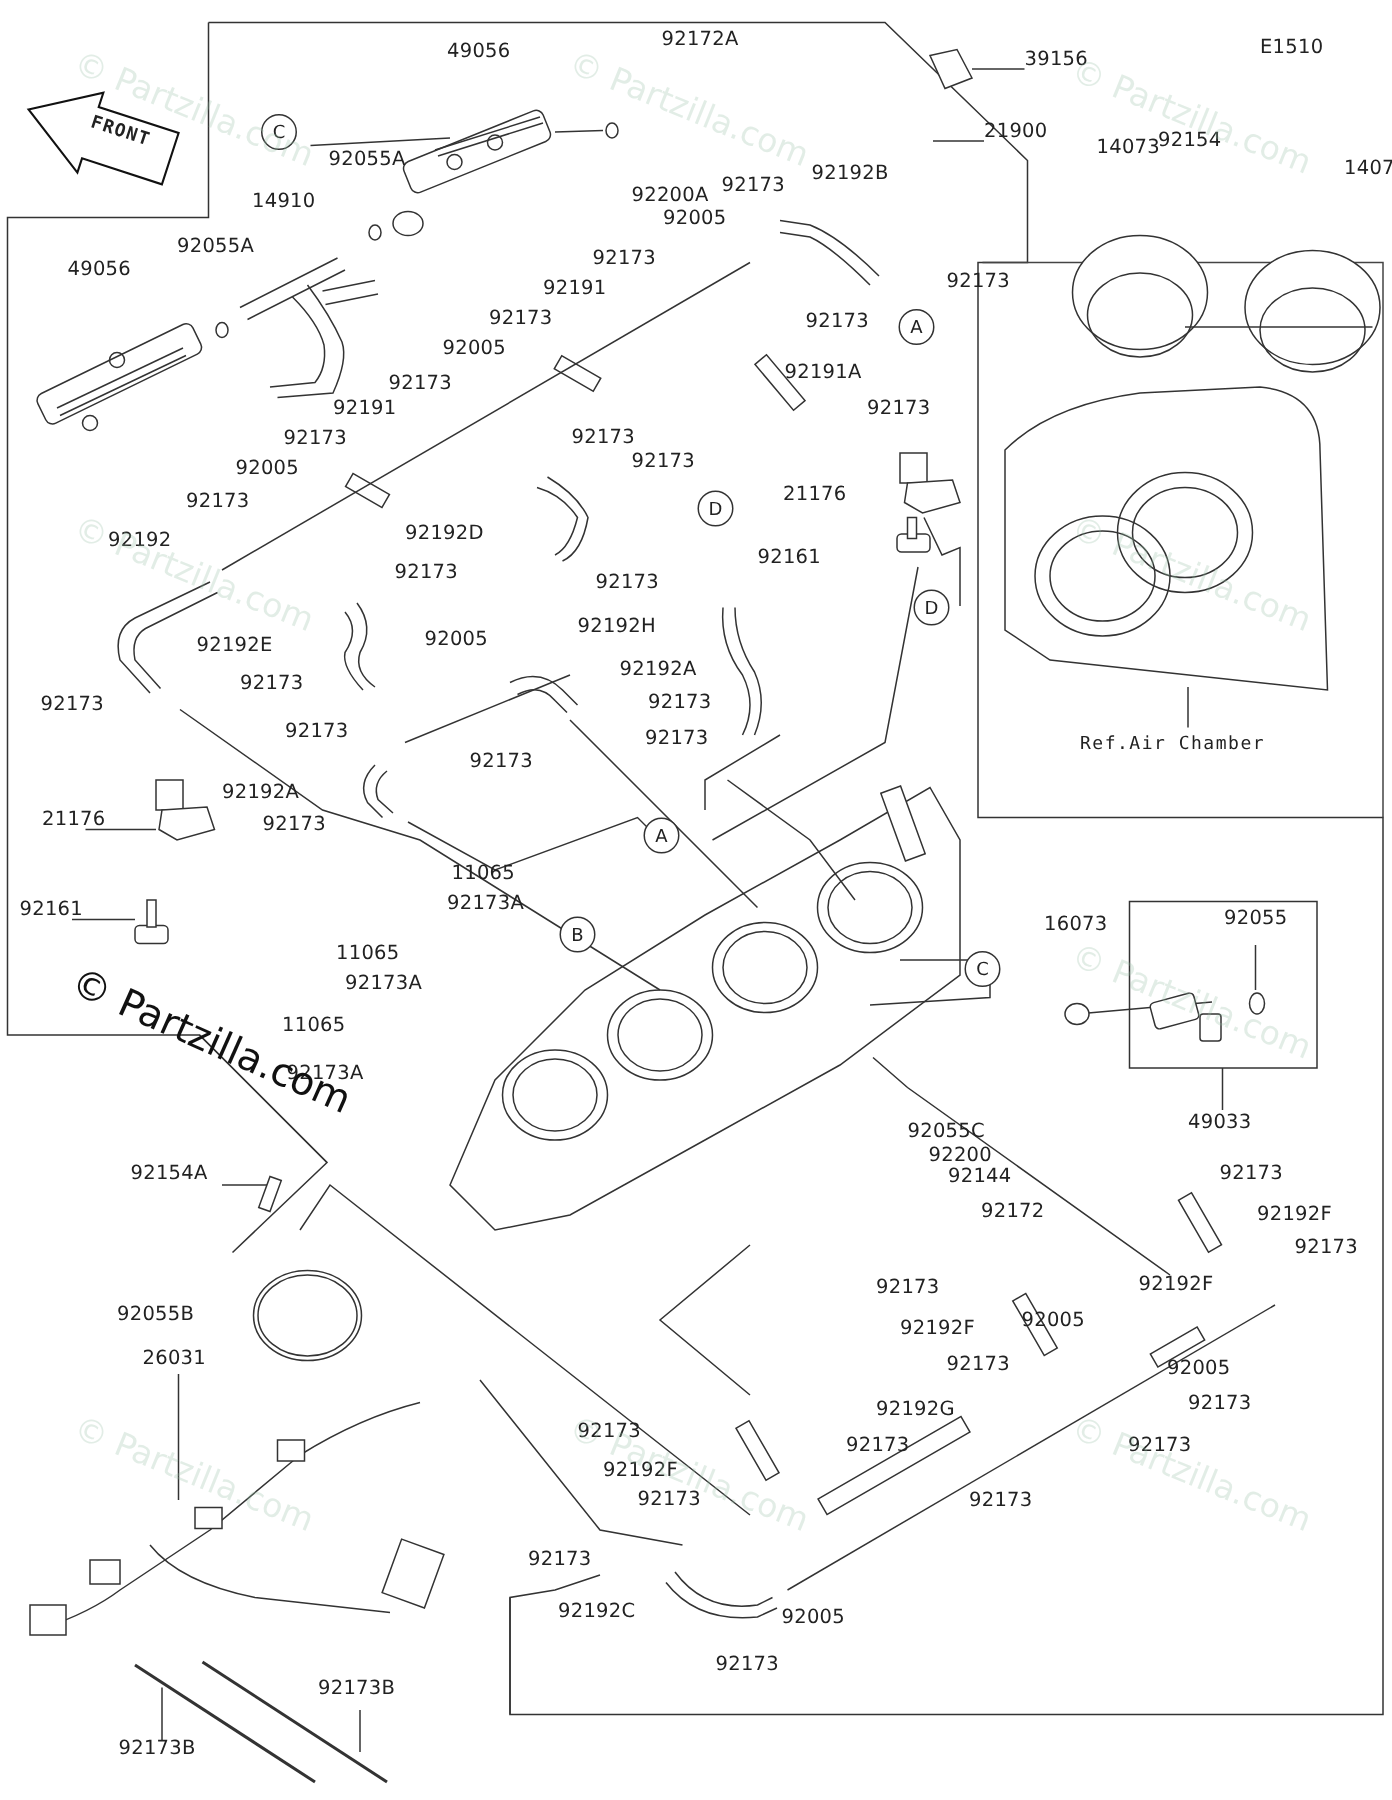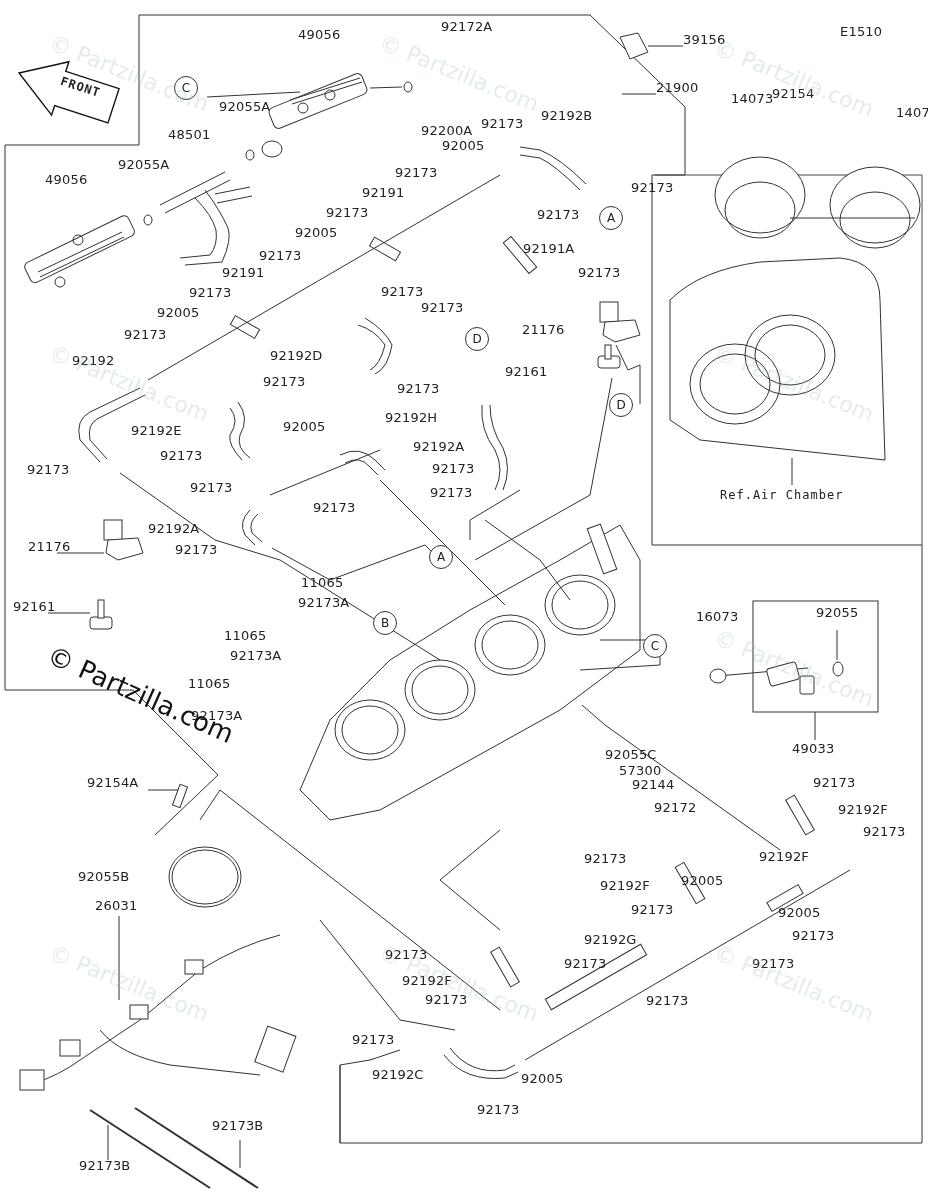--- a/index.html
+++ b/index.html
@@ -192,21 +192,21 @@
   </svg>
 
   <div id="labels-layer">
       <span class="lbl" style="left: 298px; top: 28px;">49056</span>
       <span class="lbl" style="left: 413px; top: 20px; margin-left: 28px;">92172A</span>
       <span class="lbl" style="left: 683px; top: 33px;">39156</span>
       <span class="lbl" style="left: 840px; top: 25px;">E1510</span>
       <span class="lbl" style="left: 219px; top: 100px;">92055A</span>
       <span class="lbl" style="left: 381px; top: 124px; margin-left: 40px;">92200A</span>
       <span class="lbl" style="left: 656px; top: 81px;">21900</span>
-      <span class="lbl" style="left: 168px; top: 128px;">48501</span>
+      <span class="lbl" style="left: 168px; top: 128px;">14910</span>
       <span class="lbl" style="left: 118px; top: 158px;">92055A</span>
       <span class="lbl" style="left: 45px; top: 173px;">49056</span>
       <span class="lbl" style="left: 731px; top: 92px;">14073</span>
       <span class="lbl" style="left: 772px; top: 87px;">92154</span>
       <span class="lbl" style="left: 880px; top: 106px; margin-left: 16px;">14073A</span>
       <span class="lbl" style="left: 481px; top: 117px;">92173</span>
       <span class="lbl" style="left: 541px; top: 109px;">92192B</span>
       <span class="lbl" style="left: 442px; top: 139px;">92005</span>
       <span class="lbl" style="left: 395px; top: 166px;">92173</span>
       <span class="lbl" style="left: 631px; top: 181px;">92173</span>
@@ -246,21 +246,21 @@
       <span class="lbl" style="left: 298px; top: 596px;">92173A</span>
       <span class="lbl" style="left: 13px; top: 600px;">92161</span>
       <span class="lbl" style="left: 696px; top: 610px;">16073</span>
       <span class="lbl" style="left: 816px; top: 606px;">92055</span>
       <span class="lbl" style="left: 224px; top: 629px;">11065</span>
       <span class="lbl" style="left: 230px; top: 649px;">92173A</span>
       <span class="lbl" style="left: 188px; top: 677px;">11065</span>
       <span class="lbl" style="left: 191px; top: 709px;">92173A</span>
       <span class="lbl" style="left: 792px; top: 742px;">49033</span>
       <span class="lbl" style="left: 605px; top: 748px;">92055C</span>
-      <span class="lbl" style="left: 619px; top: 764px;">57300</span>
+      <span class="lbl" style="left: 619px; top: 764px;">92200</span>
       <span class="lbl" style="left: 87px; top: 776px;">92154A</span>
       <span class="lbl" style="left: 632px; top: 778px;">92144</span>
       <span class="lbl" style="left: 813px; top: 776px;">92173</span>
       <span class="lbl" style="left: 654px; top: 801px;">92172</span>
       <span class="lbl" style="left: 838px; top: 803px;">92192F</span>
       <span class="lbl" style="left: 863px; top: 825px;">92173</span>
       <span class="lbl" style="left: 584px; top: 852px;">92173</span>
       <span class="lbl" style="left: 78px; top: 870px;">92055B</span>
       <span class="lbl" style="left: 759px; top: 850px;">92192F</span>
       <span class="lbl" style="left: 600px; top: 879px;">92192F</span>

